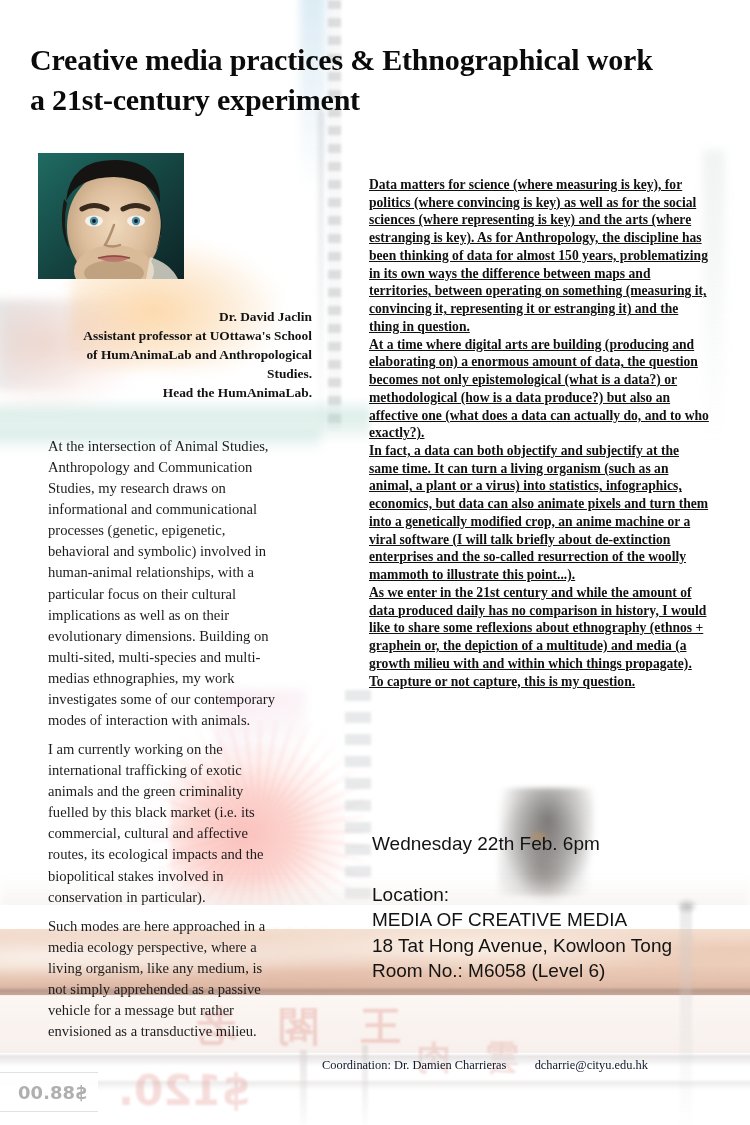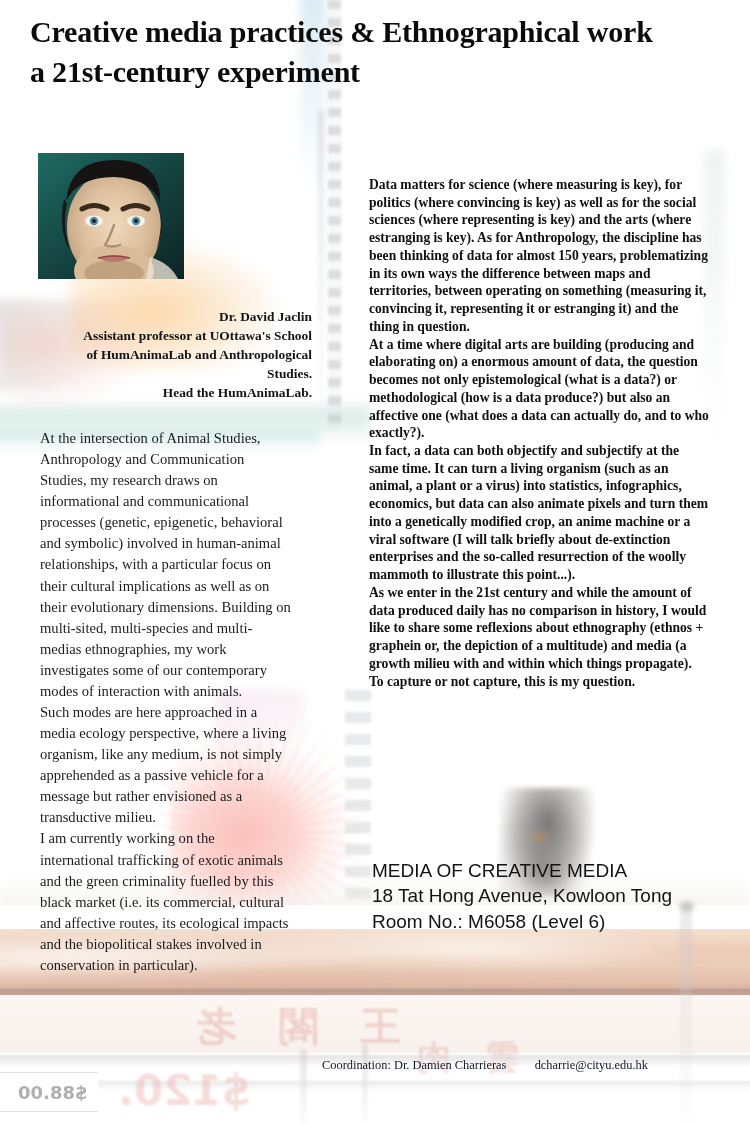--- a/index.html
+++ b/index.html
@@ -256,21 +256,21 @@
   .bg-upper-strip {
     position:absolute; left:0; top:876px; width:750px; height:34px;
     background:linear-gradient(180deg, rgba(255,255,255,0), rgba(240,236,232,0.55));
     filter:blur(3px);
   }
 
   
   .content { position:relative; z-index:5; width:750px; height:1125px; }
 
   .poster-title {
-    position:absolute; left:30px; top:12px; width:700px;
+    position:absolute; left:30px; top:40px; width:700px;
     font-family:"Liberation Serif", serif;
     font-size:30px; font-weight:bold;
     line-height:1.33;
     color:#0b0b0b;
     letter-spacing:-0.2px;
   }
 
   .portrait {
     position:absolute; left:38px; top:153px; width:146px; height:126px;
     overflow:hidden;
@@ -285,27 +285,28 @@
     color:#131313;
     text-align:right;
   }
 
   .left-body {
     position:absolute; left:40px; top:428px; width:252px;
     font-family:"Liberation Serif", serif;
     font-size:14.6px; line-height:1.445;
     color:#1c1c1c;
   }
-  .left-body p { margin:0;font-family:Liberation Serif, serif; }
+  .left-body p { margin:8px;font-family:Liberation Serif, serif; }
 
   .right-body {
     position:absolute; left:369px; top:176px; width:340px;
     font-family:"Liberation Serif", serif;
     font-size:13.6px; font-weight:bold; line-height:1.305;
     color:#111111;
+    text-decoration:underline;
   }
   .right-body p { margin:0; }
 
   .event-block {
     position:absolute; left:372px; top:832px; width:345px;
     font-family:"Liberation Sans", sans-serif;
     color:#131313;
   }
   .event-date { font-size:19px; line-height:1.25; }
   .event-spacer { height:26px; }
@@ -413,34 +414,36 @@
   <div class="byline">
     <div>Dr. David Jaclin</div>
     <div>Assistant professor at UOttawa's School</div>
     <div>of HumAnimaLab and Anthropological</div>
     <div>Studies.</div>
     <div>Head the HumAnimaLab.</div>
   </div>
 
   <div class="left-body">
     <p>At the intersection of Animal Studies, Anthropology and Communication Studies, my research draws on informational and communicational processes (genetic, epigenetic, behavioral and symbolic) involved in human-animal relationships, with a particular focus on their cultural implications as well as on their evolutionary dimensions. Building on multi-sited, multi-species and multi-medias ethnographies, my work investigates some of our contemporary modes of interaction with animals.</p>
+    <p>I am currently working on the international trafficking of exotic animals and the green criminality fuelled by this black market (i.e. its commercial, cultural and affective routes, its ecological impacts and the biopolitical stakes involved in conservation in particular).</p>
     <p>Such modes are here approached in a media ecology perspective, where a living organism, like any medium, is not simply apprehended as a passive vehicle for a message but rather envisioned as a transductive milieu.</p>
-    <p>I am currently working on the international trafficking of exotic animals and the green criminality fuelled by this black market (i.e. its commercial, cultural and affective routes, its ecological impacts and the biopolitical stakes involved in conservation in particular).</p>
   </div>
 
   <div class="right-body">
     <p>Data matters for science (where measuring is key), for politics (where convincing is key) as well as for the social sciences (where representing is key) and the arts (where estranging is key). As for Anthropology, the discipline has been thinking of data for almost 150 years, problematizing in its own ways the difference between maps and territories, between operating on something (measuring it, convincing it, representing it or estranging it) and the thing in question.</p>
     <p>At a time where digital arts are building (producing and elaborating on) a enormous amount of data, the question becomes not only epistemological (what is a data?) or methodological (how is a data produce?) but also an affective one (what does a data can actually do, and to who exactly?).</p>
     <p>In fact, a data can both objectify and subjectify at the same time. It can turn a living organism (such as an animal, a plant or a virus) into statistics, infographics, economics, but data can also animate pixels and turn them into a genetically modified crop, an anime machine or a viral software (I will talk briefly about de-extinction enterprises and the so-called resurrection of the woolly mammoth to illustrate this point...).</p>
     <p>As we enter in the 21st century and while the amount of data produced daily has no comparison in history, I would like to share some reflexions about ethnography (ethnos + graphein or, the depiction of a multitude) and media (a growth milieu with and within which things propagate).</p>
     <p>To capture or not capture, this is my question.</p>
   </div>
 
   <div class="event-block">
+    <div class="event-date">Wednesday 22th Feb. 6pm</div>
     <div class="event-spacer"></div>
+    <div class="event-loc-label">Location:</div>
     <div class="event-loc-line">MEDIA OF CREATIVE MEDIA</div>
     <div class="event-loc-line">18 Tat Hong Avenue, Kowloon Tong</div>
     <div class="event-loc-line">Room No.: M6058 (Level 6)</div>
   </div>
 
   <div class="footer-credit">
     <span>Coordination: Dr. Damien Charrieras</span>
     <span class="gap"></span>
     <span>dcharrie@cityu.edu.hk</span>
   </div>

